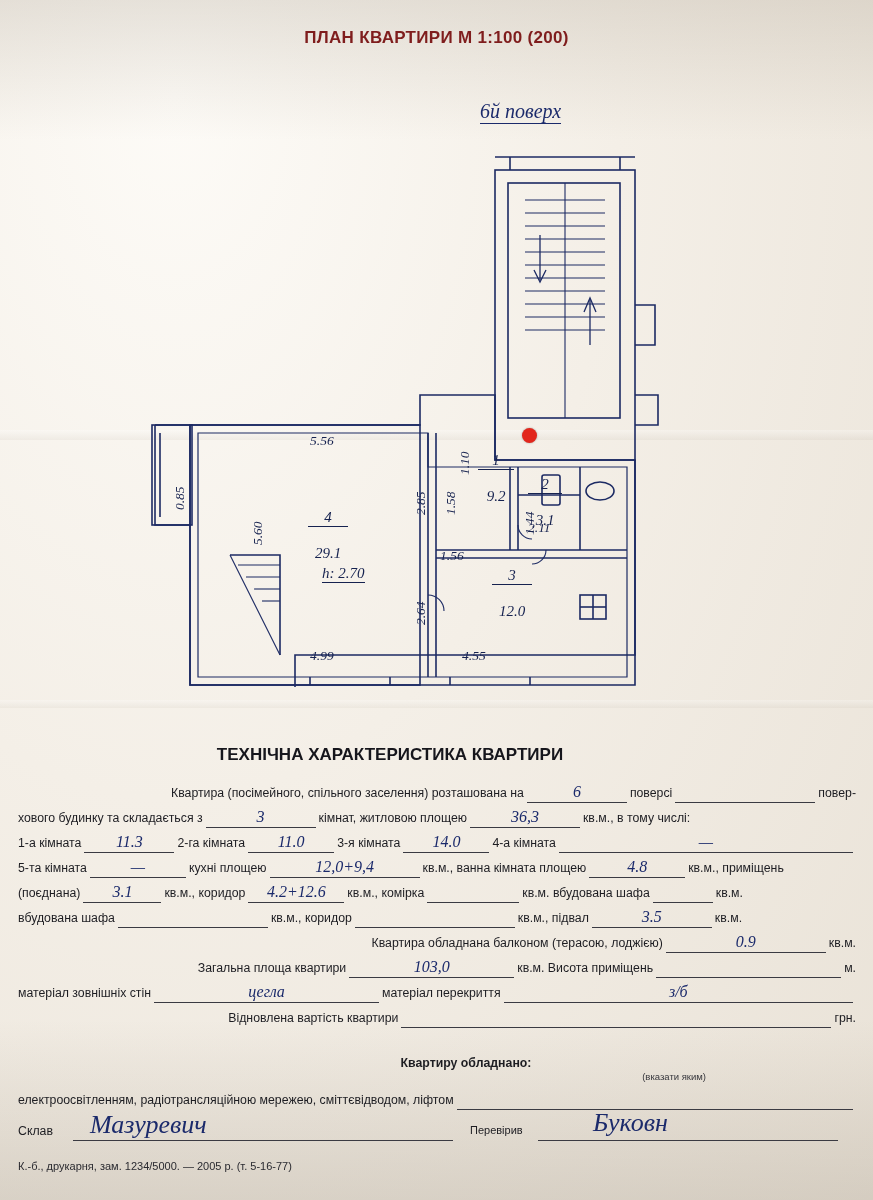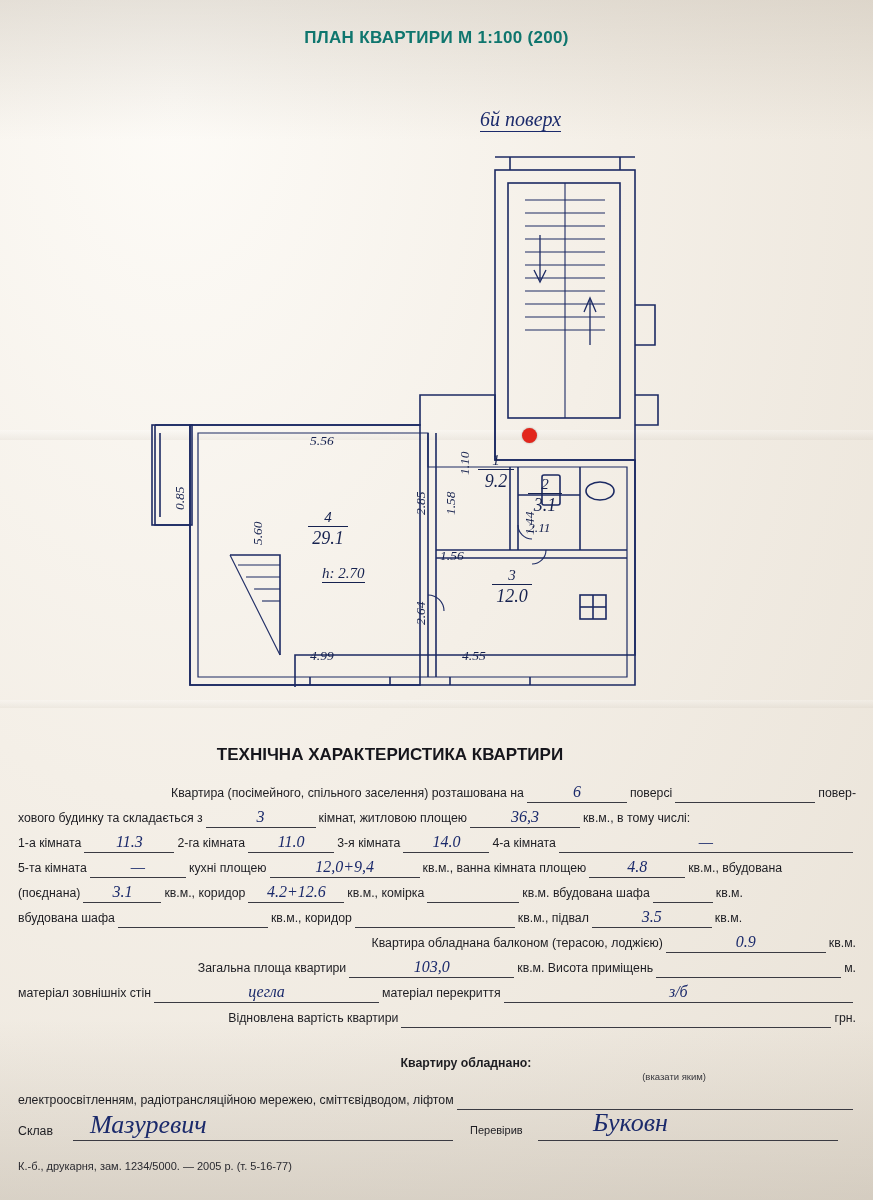--- a/index.html
+++ b/index.html
@@ -27,33 +27,33 @@
     pointer-events:none;
   }
   .crease{
     position:absolute;pointer-events:none;
     background:linear-gradient(180deg,rgba(255,255,255,.55),rgba(150,140,125,.18));
   }
 
   .doc-title{
     position:absolute;left:0;top:28px;width:873px;
     text-align:center;
-    font-size:17px;font-weight:bold;color:#0f766e;
+    font-size:17px;font-weight:bold;color:#7f1d1d;
     letter-spacing:.3px;
   }
 
   
   .plan{position:absolute;left:110px;top:95px;width:660px;height:620px;}
   .hand{
     font-family:"Liberation Serif", serif;
     font-style:italic;
     color:#1b2a6b;
   }
   .floor-note{
-    position:absolute;left:370px;top:13px;
+    position:absolute;left:370px;top:5px;
     font-size:20px;
   }
   .floor-note u{text-decoration:none;border-bottom:1.6px solid #1b2a6b;padding-bottom:1px;}
 
   .dim{
     position:absolute;
     font-family:"Liberation Serif", serif;
     font-style:italic;
     font-size:13.5px;
     color:#16224f;
@@ -63,21 +63,21 @@
   .roomno{
     position:absolute;
     font-family:"Liberation Serif", serif;
     font-style:italic;
     font-size:14px;
     color:#16224f;
     text-align:center;
     line-height:1.05;
   }
   .roomno b{display:block;font-weight:normal;font-size:15px;}
-  .roomno span{display:block;border-top:1.2px solid #16224f;font-size:18px;padding-top:2px;}
+  .roomno span{display:block;border-top:1.2px solid #16224f;font-size:15px;padding-top:19px;}
   .hnote{
     position:absolute;left:212px;top:470px;
     font-family:"Liberation Serif", serif;font-style:italic;
     font-size:15px;color:#16224f;border-bottom:1.4px solid #16224f;
   }
   .reddot{
     position:absolute;left:412px;top:333px;width:15px;height:15px;
     border-radius:50%;background:#e2261c;box-shadow:0 0 2px rgba(0,0,0,.35);
   }
 
@@ -323,21 +323,21 @@
         <span class="v">—</span>
       </span>
     <span class="t">кухні площею</span>
     <span class="fill" style="width:150px">
         <span class="v">12,0+9,4</span>
       </span>
     <span class="t">кв.м., ванна кімната площею</span>
     <span class="fill" style="width:96px">
         <span class="v">4.8</span>
       </span>
-    <span class="t">кв.м., вбудована</span>
+    <span class="t">кв.м., приміщень</span>
   </div>
 
   <div class="line">
     <span class="t">(поєднана)</span>
     <span class="fill" style="width:78px">
         <span class="v">3.1</span>
       </span>
     <span class="t">кв.м., коридор</span>
     <span class="fill" style="width:96px">
         <span class="v">4.2+12.6</span>

